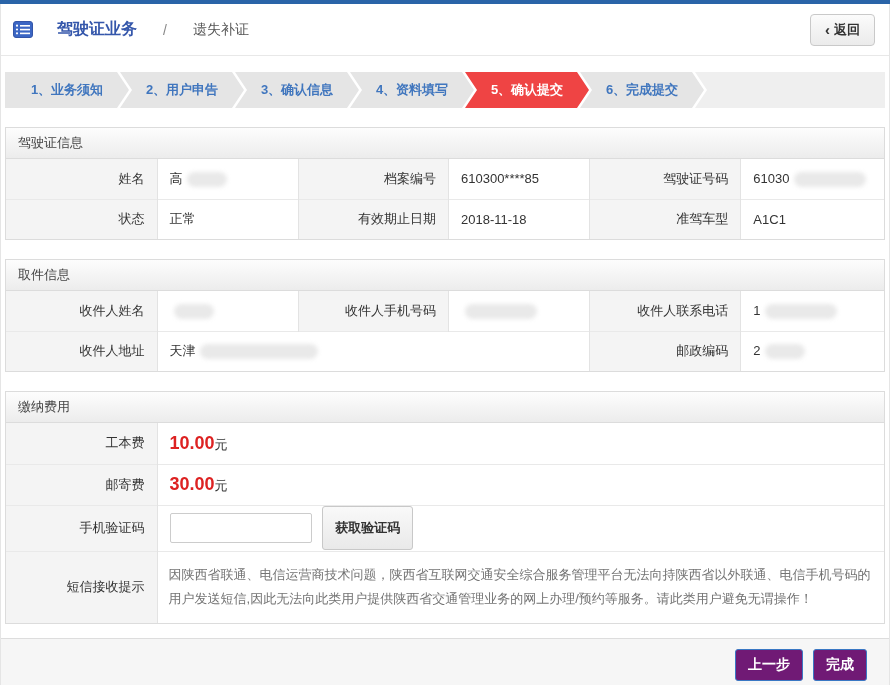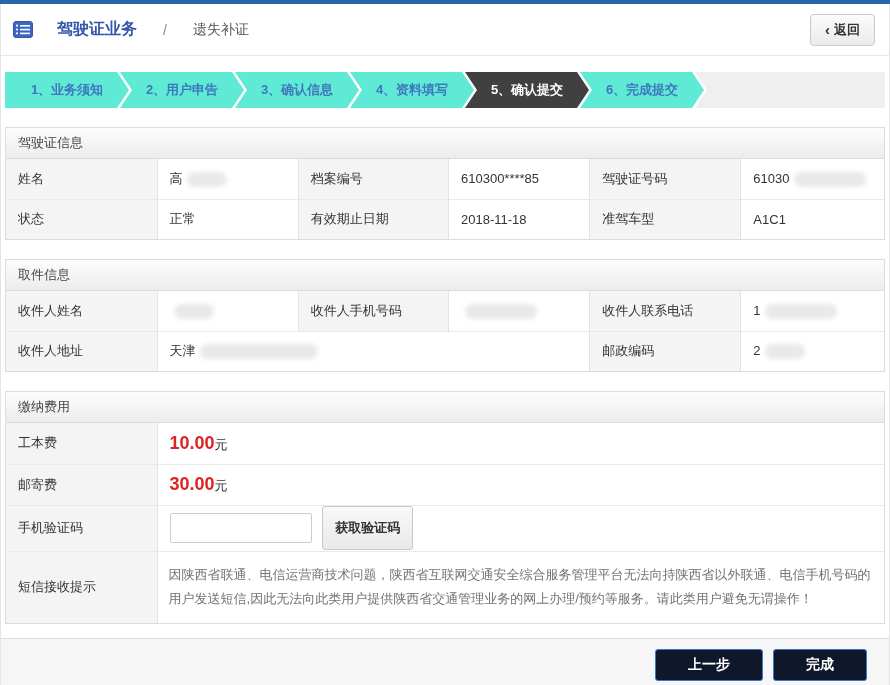--- a/index.html
+++ b/index.html
@@ -17,36 +17,36 @@
   .hdr-sep { color:#888; font-size:14px; margin:0 2px; }
   .hdr-sub { font-size:14px; color:#555; }
   .btn-back { display:inline-flex; align-items:center; gap:4px; cursor:pointer;
     background:linear-gradient(#fbfbfb,#ebebeb); border:1px solid #c9c9c9; border-radius:4px;
     padding:6px 14px; font-size:13px; font-weight:bold; color:#333; }
   .btn-back .chev { font-size:15px; line-height:10px; font-weight:bold; }
 
   
   .tabs { display:flex; margin:16px 4px 0; height:36px; }
   .step { flex:0 0 124px; line-height:36px; text-align:center; font-size:13px; font-weight:bold;
-    color:#4076be; background:#5eead4; cursor:pointer;
+    color:#4076be; background:#e5e5e5; cursor:pointer;
     clip-path:polygon(0 0,calc(100% - 12px) 0,100% 50%,calc(100% - 12px) 100%,0 100%,12px 50%); }
   .step.first { clip-path:polygon(0 0,calc(100% - 12px) 0,100% 50%,calc(100% - 12px) 100%,0 100%); }
   .step + .step, .tabs-filler { margin-left:-9px; }
-  .step.active { background:#404040; color:#fff;text-align:center; }
+  .step.active { background:#ef4444; color:#fff;text-align:center; }
   .tabs-filler { flex:1; background:#efefef;
     clip-path:polygon(0 0,100% 0,100% 100%,0 100%,12px 50%); }
 
   
   .section { margin:19px 4px 0; border:1px solid #dcdcdc; }
   .sec-hd { height:31px; line-height:30px; padding:0 12px; font-size:13px; font-weight:normal; color:#444;
     background:linear-gradient(#fdfdfd,#ececec); border-bottom:1px solid #dcdcdc; }
   table { width:100%; border-collapse:collapse; table-layout:fixed; font-size:13px; }
   td { height:40px; padding:0 12px; vertical-align:middle; border-top:1px solid #e9e9e9; }
   tr:first-child td { border-top:none; }
-  td.lbl { background:#f4f4f4; text-align:left; color:#333;
+  td.lbl { background:#f4f4f4; text-align:right; color:#333;
     border-left:1px solid #e3e3e3; border-right:1px solid #e3e3e3; }
   td.lbl:first-child { border-left:none; }
   td.val { background:#fff; text-align:left; }
   .redact { display:inline-block; height:15px; background:#e9e9e9; border-radius:8px;
     filter:blur(2px); vertical-align:middle; margin-left:4px; }
   .r40 { width:40px; } .r70 { width:72px; } .r120 { width:118px; }
 
   .fee-amt { color:#dd2222; font-weight:bold; font-size:18px; }
   .fee-unit { color:#333; font-size:13px; }
   .code-input { width:142px; height:30px; border:1px solid #ccc; border-radius:2px;
@@ -54,22 +54,22 @@
   .btn-code { height:44px; padding:0 12px; margin-left:7px; cursor:pointer; vertical-align:middle;
     background:linear-gradient(#f9f9f9,#e9e9e9); border:1px solid #c8c8c8; border-radius:3px;
     font-size:13px; font-weight:bold; color:#333;
     font-family:"Liberation Sans","DejaVu Sans",sans-serif; }
   td.notice-cell { padding:11px 11px; line-height:1.85; color:#737373; font-size:13px; }
   td.tall { height:72px; }
 
   
   .footer { margin-top:14px; height:53px; background:#f6f6f6; border-top:1px solid #ddd;
     display:flex; align-items:center; justify-content:flex-end; gap:10px; padding-right:22px; }
-  .btn-blue { background:#0f172a; border:1px solid #3a78c4; border-radius:3px; color:#fff;
-    font-size:14px; font-weight:bold; padding:6px 32px; cursor:pointer;
+  .btn-blue { background:#701a75; border:1px solid #3a78c4; border-radius:3px; color:#fff;
+    font-size:14px; font-weight:bold; padding:6px 12px; cursor:pointer;
     font-family:"Liberation Sans","DejaVu Sans",sans-serif; }
 
   
   .list-icon { width:20px; height:17px; display:inline-block; }
 </style>
 </head>
 <body>
 
 <div class="topbar"></div>
 <div class="page">

